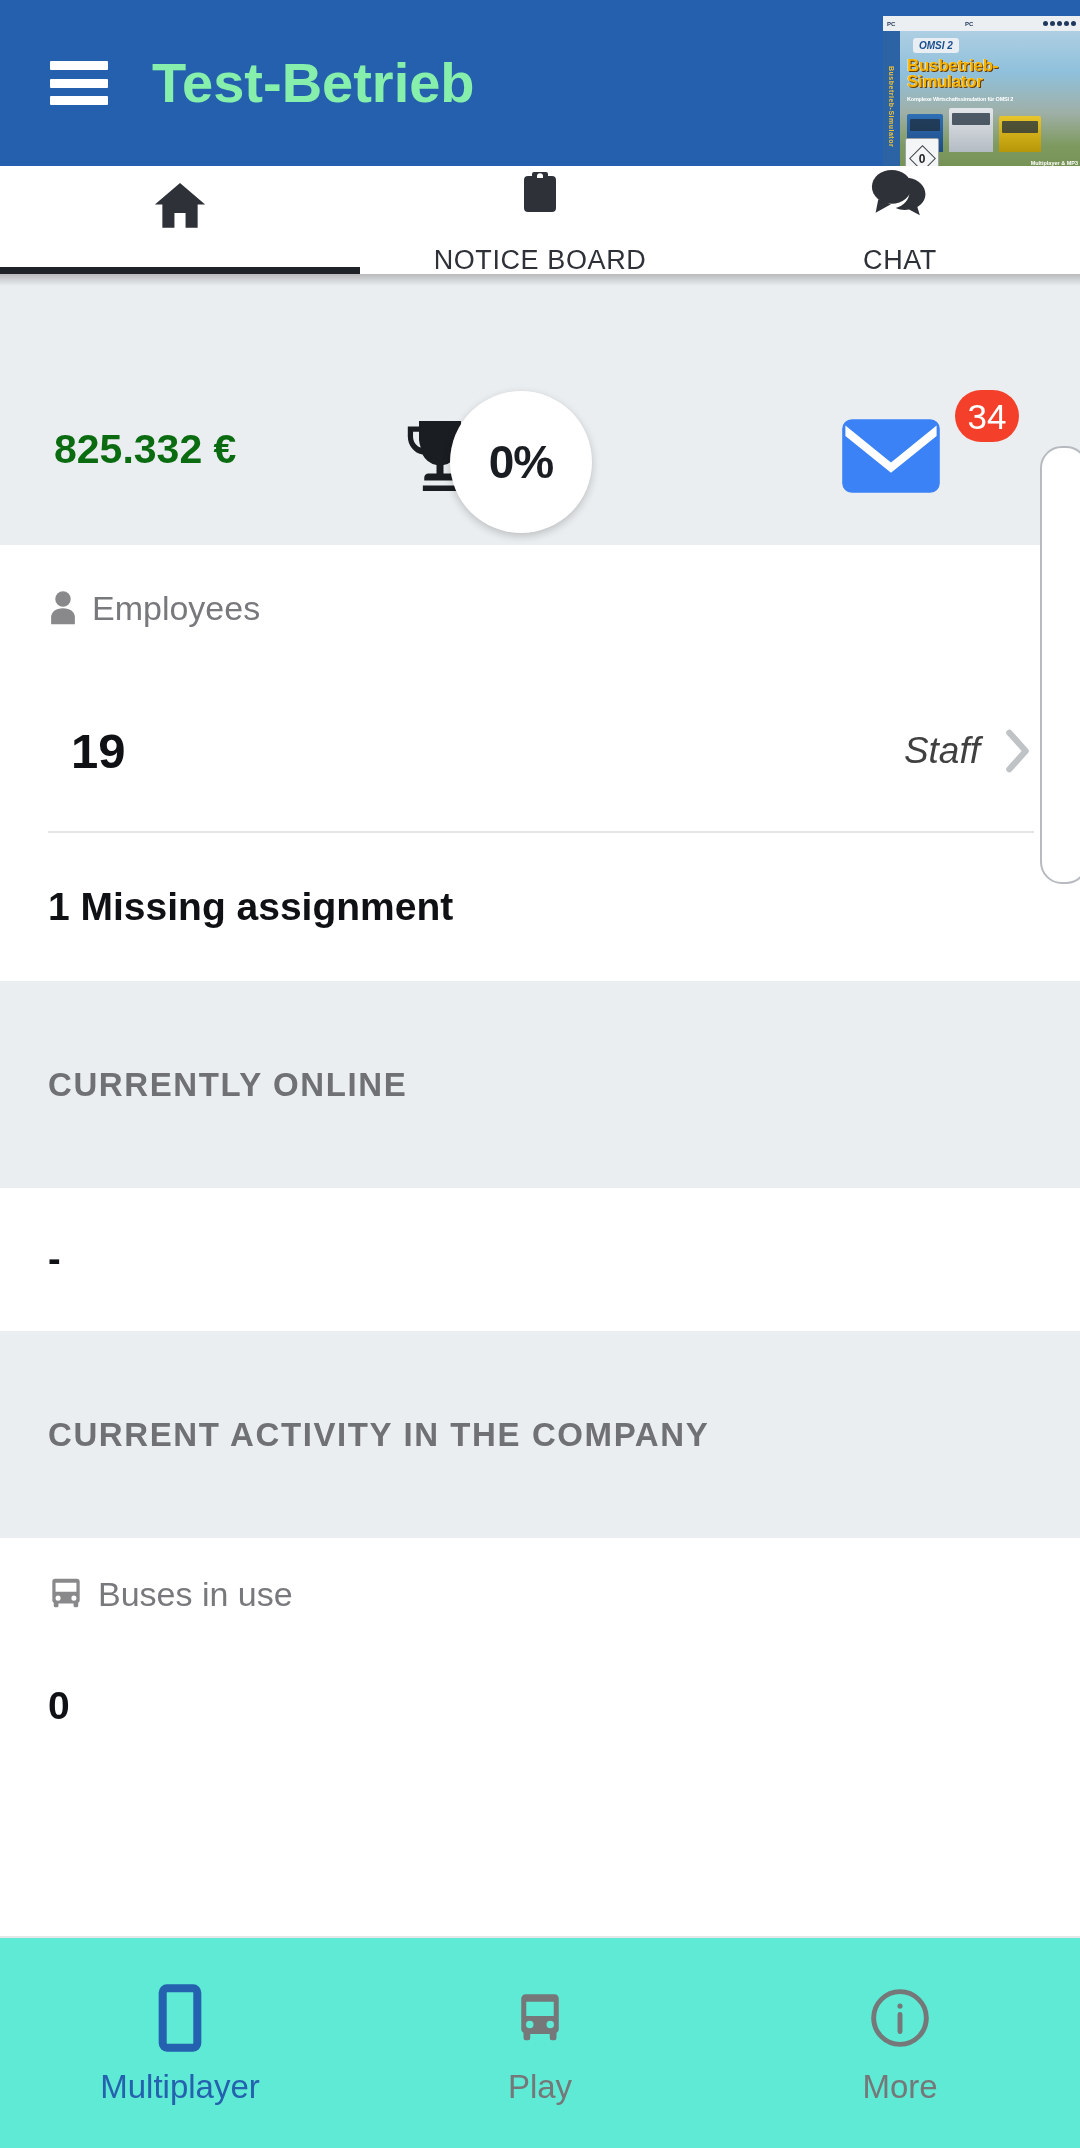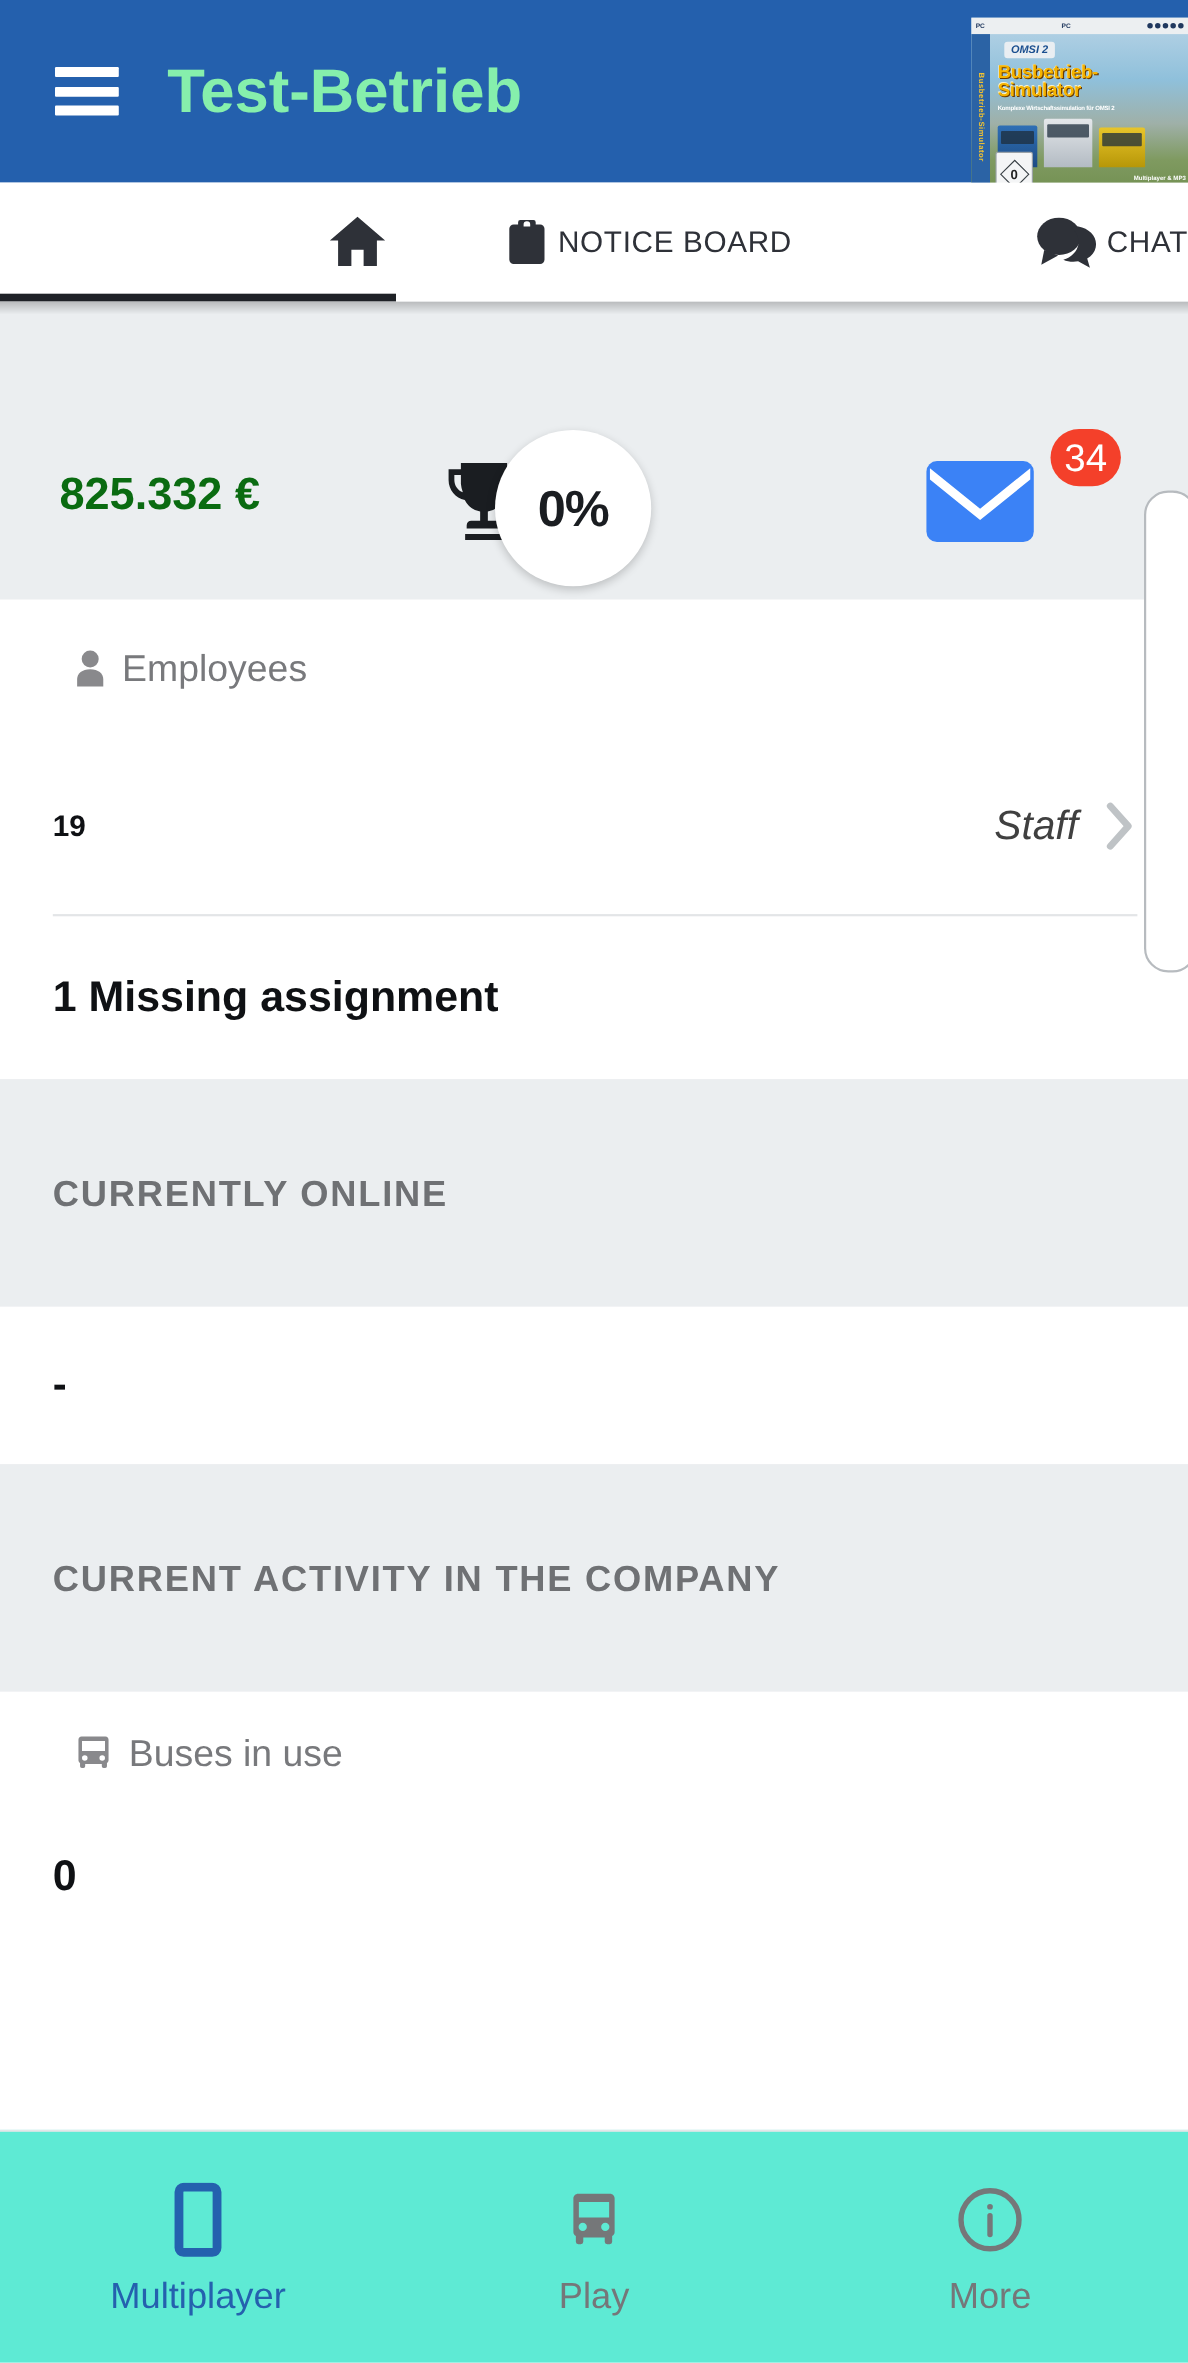--- a/index.html
+++ b/index.html
@@ -129,23 +129,23 @@
     height: 108px;
     background: #ffffff;
     display: flex;
     flex: 0 0 auto;
     position: relative;
     z-index: 3;
   }
   .tab {
     flex: 1 1 0;
     display: flex;
-    flex-direction: row;
-    align-items: center;
-    justify-content: flex-end;
+    flex-direction: column;
+    align-items: center;
+    justify-content: space-between;
     gap: 4px;
     position: relative;
     cursor: pointer;
   }
   .tab-icon { height: 52px; display: flex; align-items: center; justify-content: center; color: #2e3138; }
   .tab-label {
     font-size: 27px;
     color: #2e3138;
     letter-spacing: 0.6px;
     line-height: 1;
@@ -254,37 +254,38 @@
     border-radius: 22px;
     background: #ffffff;
   }
 
   
   .card { background: #ffffff; }
   .row-label {
     display: flex;
     align-items: center;
     gap: 14px;
-    padding-left: 67px;
+    padding-left: 48px;
     color: #78797c;
     font-size: 34px;
   }
   .row-label .ic { display: flex; align-items: center; color: #89898c; }
 
   .employees-head { height: 126px; }
   .row-value {
     height: 160px;
     display: flex;
     align-items: center;
     padding: 0 46px 0 48px;
   }
   .row-value .big {
-    font-size: 27px;
+    font-size: 49px;
     font-weight: bold;
     color: #0f1114;
+    margin-left: 23px;
   }
   .row-value .spacer { flex: 1 1 auto; }
   .row-value .link {
     font-size: 37px;
     font-style: italic;
     font-weight: normal;
     color: #404040;
   }
   .chev { margin-left: 22px; color: #bfc3c6; display:flex; align-items:center; }
   .divider {

